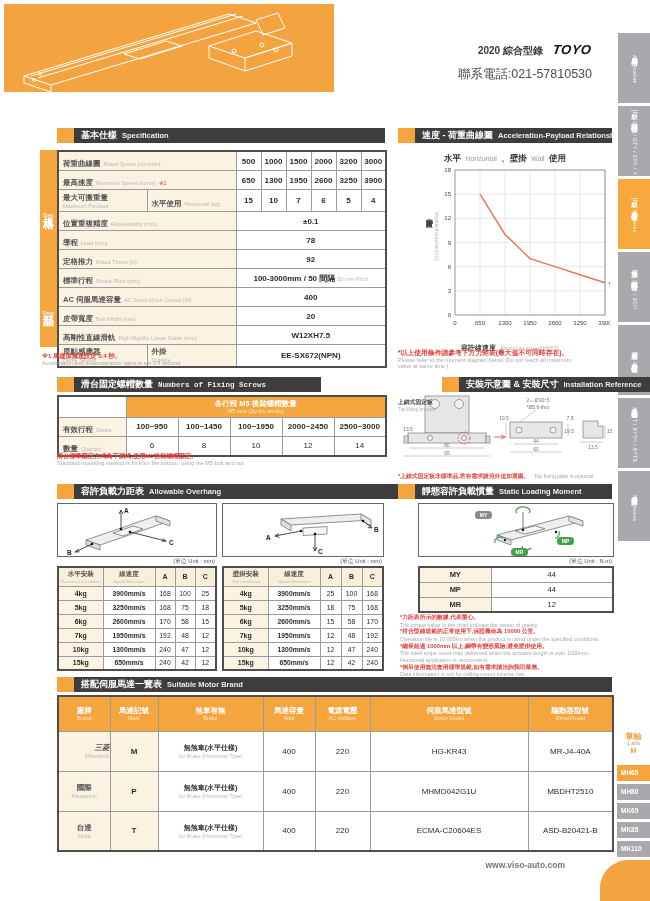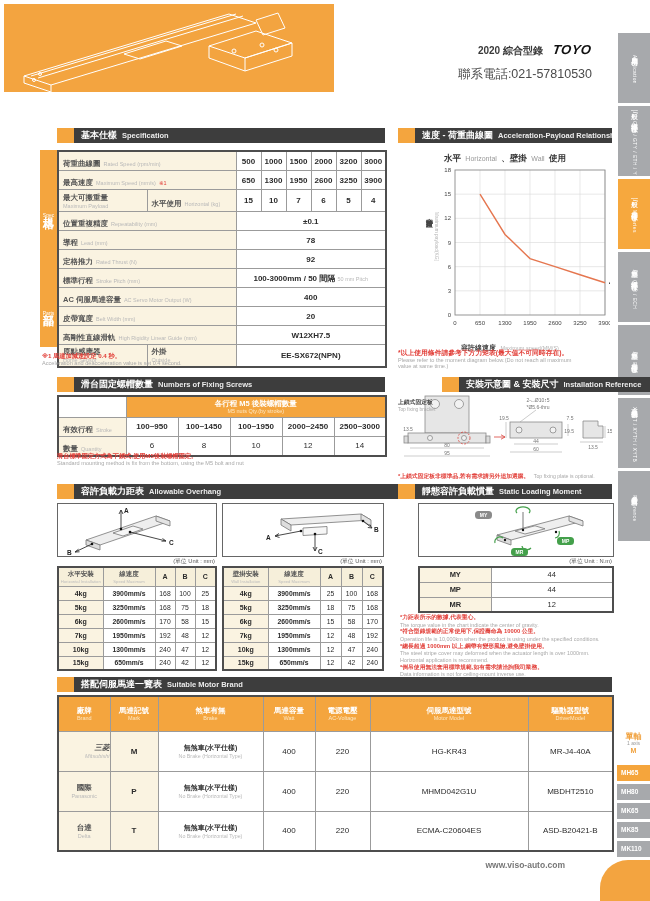--- a/index.html
+++ b/index.html
@@ -265,21 +265,21 @@
   <div class="abs" style="left:410px;top:336px;width:200px;text-align:center;white-space:nowrap;">
     <span style="font-size:7px;font-weight:bold;color:#444;">容許線速度</span>
     <span style="font-size:5.5px;color:#b5b5b5;">Maximum speed(MM/S)</span>
   </div>
   <div class="abs" style="left:398px;top:349px;width:214px;">
     <div class="nzh" style="font-size:6.8px;">*以上使用條件請參考下方力矩表(最大值不可同時存在)。</div>
     <div class="nen">Please refer to the moment diagram below.(Do not reach all maximum</div>
     <div class="nen">value at same time.)</div>
   </div>
 
-  <div class="sec-h abs" style="left:57px;top:377px;width:328px;">
+  <div class="sec-h abs" style="left:57px;top:377px;width:264px;font-family:Liberation Mono, monospace;">
     <div class="acc"></div>
     <div class="bar">
         <span class="tz">滑台固定螺帽數量</span>
         <span class="te">Numbers of Fixing Screws</span>
       </div>
   </div>
 
   <table class="dt abs" style="left:57px;top:395px;width:328px;">
     <colgroup>
         <col style="width:68px">

